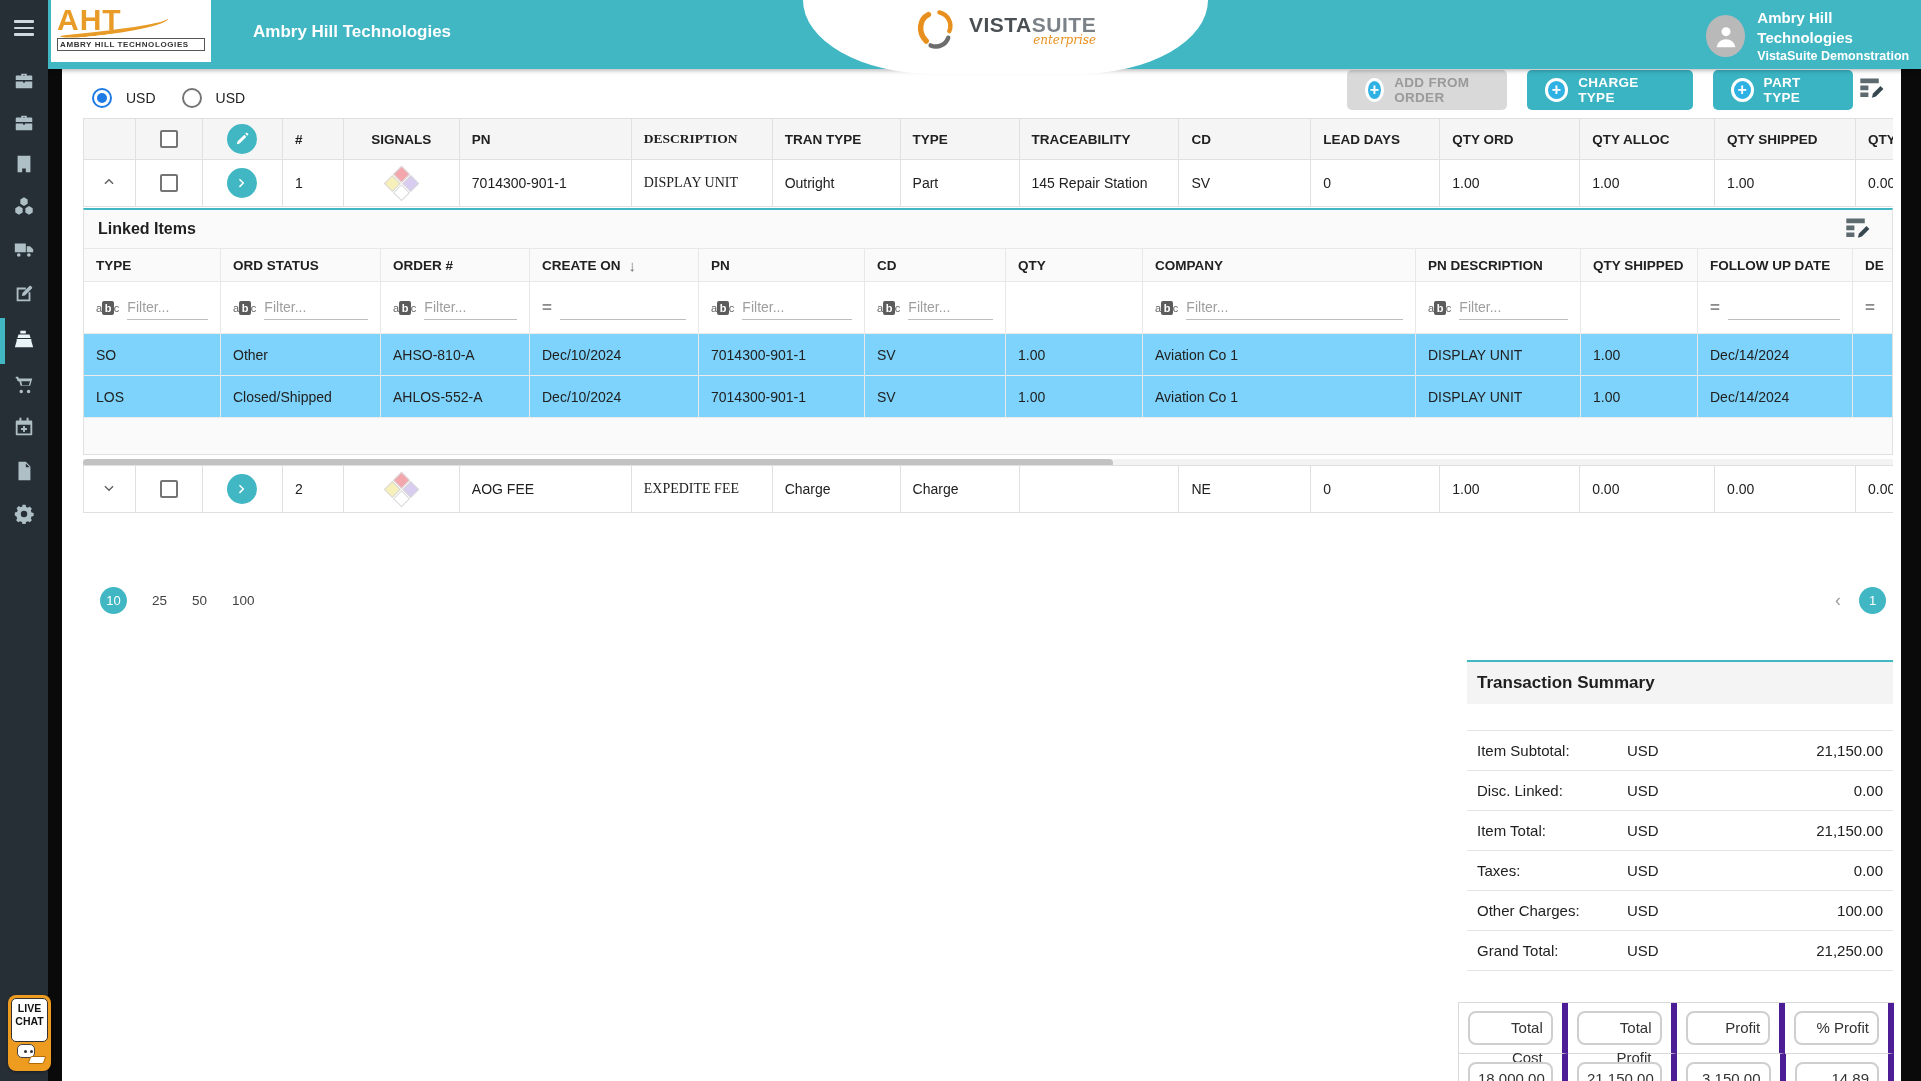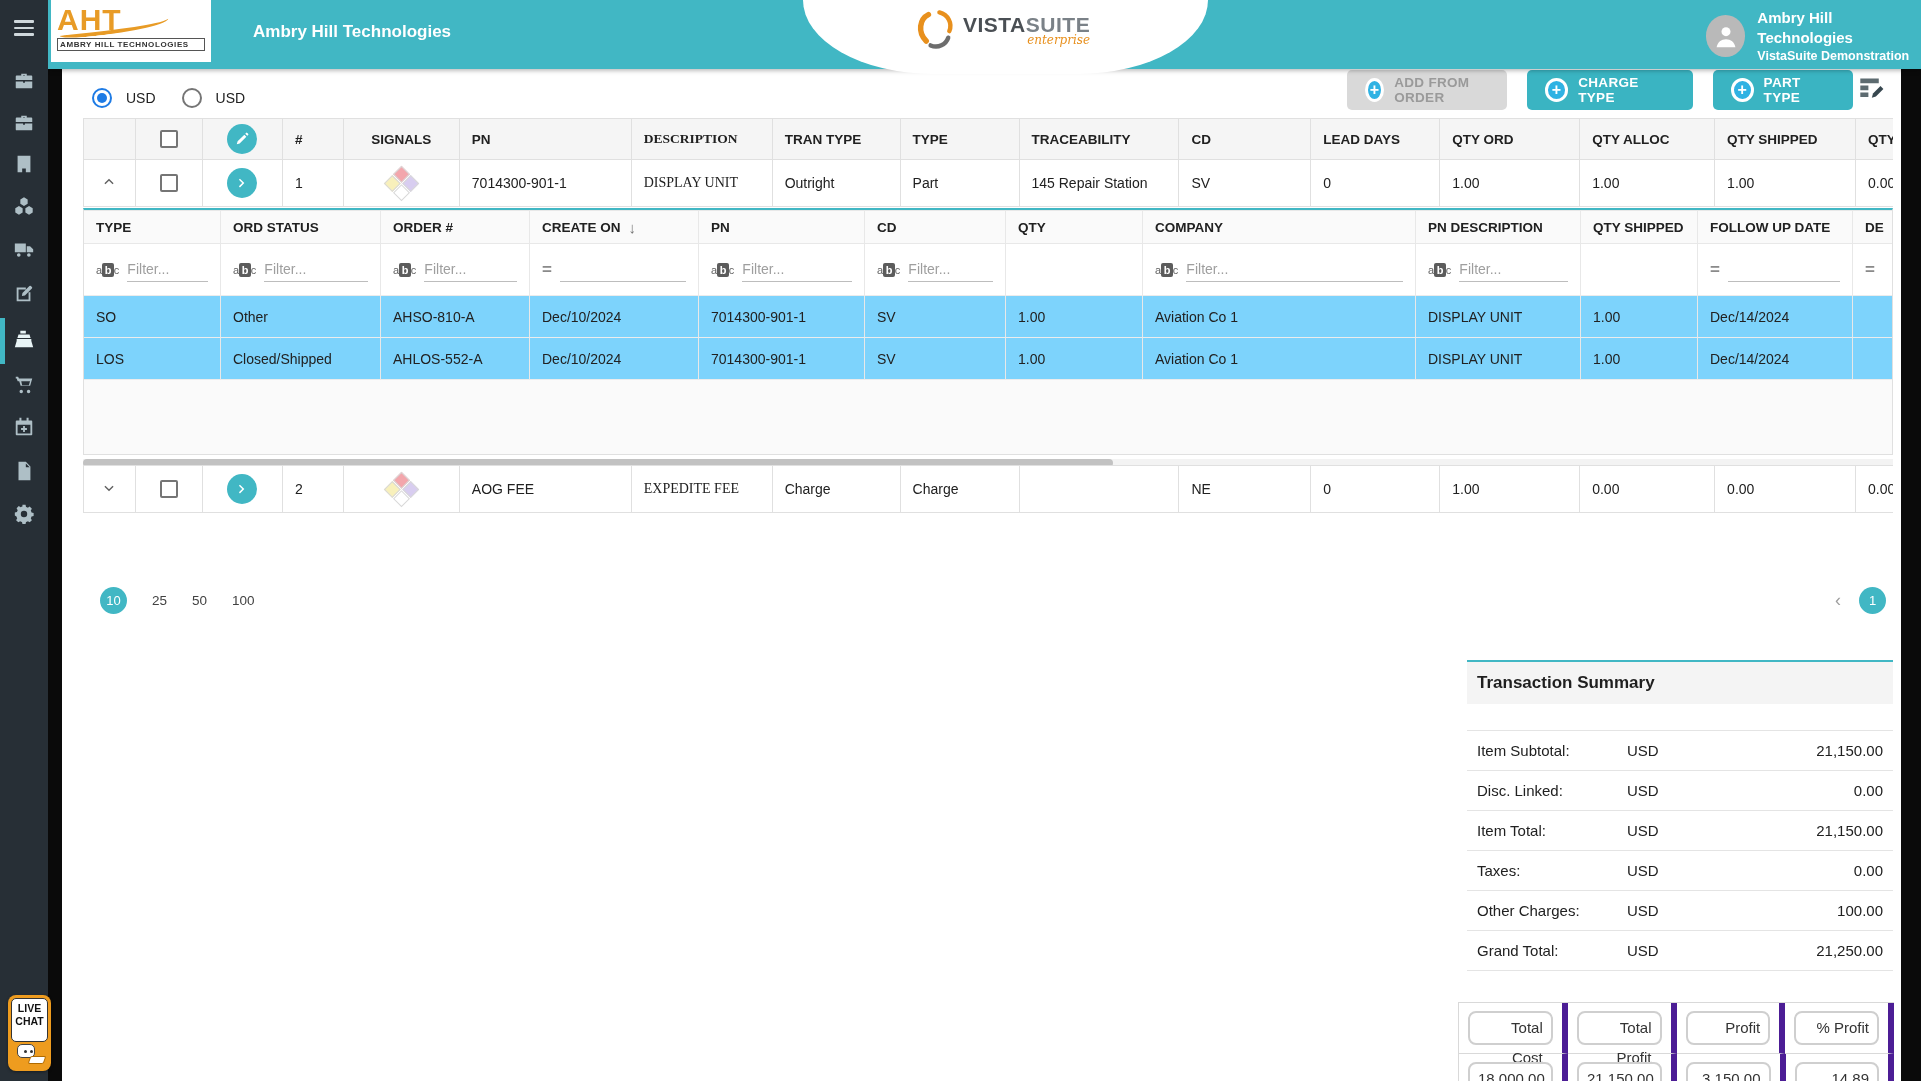--- a/index.html
+++ b/index.html
@@ -16,21 +16,21 @@
   #logo-box { left:3px; top:0; width:160px; height:62px; background:#fff; padding:4px 6px; z-index:2; }
   .aht-big { font-size:30px; font-weight:bold; letter-spacing:1px; line-height:32px; }
   .aht-a { color:#e89b26; }
   .aht-swoosh { position:absolute; left:8px; top:20px; width:110px; height:14px;
     border-bottom:4px solid #e89b26; border-radius:0 0 100% 40%; transform:rotate(-6deg); }
   .aht-sub { margin-top:2px; border:1px solid #555; font-size:8px; letter-spacing:.6px;
     padding:1px 2px; color:#333; font-weight:bold; white-space:nowrap; }
   #app-title { left:205px; top:22px; color:#fff; font-size:17px; font-weight:bold; }
   #brand-curve { left:755px; top:0; width:405px; height:74px; background:#fff;
     border-radius:0 0 130px 130px / 0 0 74px 74px; z-index:1; }
-  #brand { left:865px; top:8px; z-index:2; display:flex; align-items:center; gap:6px;justify-content:center; }
+  #brand { left:865px; top:8px; z-index:2; display:flex; align-items:center; gap:12px;justify-content:center; }
   .swirl { width:44px; height:44px; }
   .brand-text .l1 { font-size:21px; font-weight:bold; color:#4a4f54; letter-spacing:.5px; }
   .brand-text .l1 .suite { color:#7a8187; }
   .brand-text .l2 { font-family:"DejaVu Serif", serif; font-style:italic; font-weight:normal;
     color:#e8901d; font-size:12px; text-align:right; margin-top:-4px; }
   #user-chip { left:1658px; top:8px; display:flex; gap:12px; align-items:center; z-index:2; }
   .avatar { width:42px; height:42px; border-radius:50%; background:#b9b9b9; overflow:hidden;
     display:flex; align-items:center; justify-content:center; }
   .user-lines { color:#fff; }
   .user-lines .org { font-size:15px; font-weight:bold; line-height:20px; }
@@ -310,20 +310,27 @@
     <div class="mc10">SV</div>
     <div class="mc11">0</div>
     <div class="mc12">1.00</div>
     <div class="mc13">1.00</div>
     <div class="mc14">1.00</div>
     <div class="mc15">0.00</div>
   </div>
 </div>
 
 <div class="abs" id="linked">
+  <div id="linked-title-row">
+    <span id="linked-title">Linked Items</span>
+    <svg class="tbl-edit-ic" style="position:static" viewBox="0 0 26 22">
+      <path fill="#5d6b70" d="M2 2h16v4H2zM2 8h7v4H2zM2 14h7v4H2z"></path>
+      <path fill="#37474f" d="M12 18.5 13 15l6.5-6.5 2.5 2.5L15.5 17.5 12 18.5z"></path>
+    </svg>
+  </div>
   <div class="lrow lhead">
     <div class="lc0">TYPE</div>
     <div class="lc1">ORD STATUS</div>
     <div class="lc2">ORDER #</div>
     <div class="lc3">
         <span>CREATE ON</span>
         <span class="sort-arrow">↓</span>
       </div>
     <div class="lc4">PN</div>
     <div class="lc5">CD</div>

